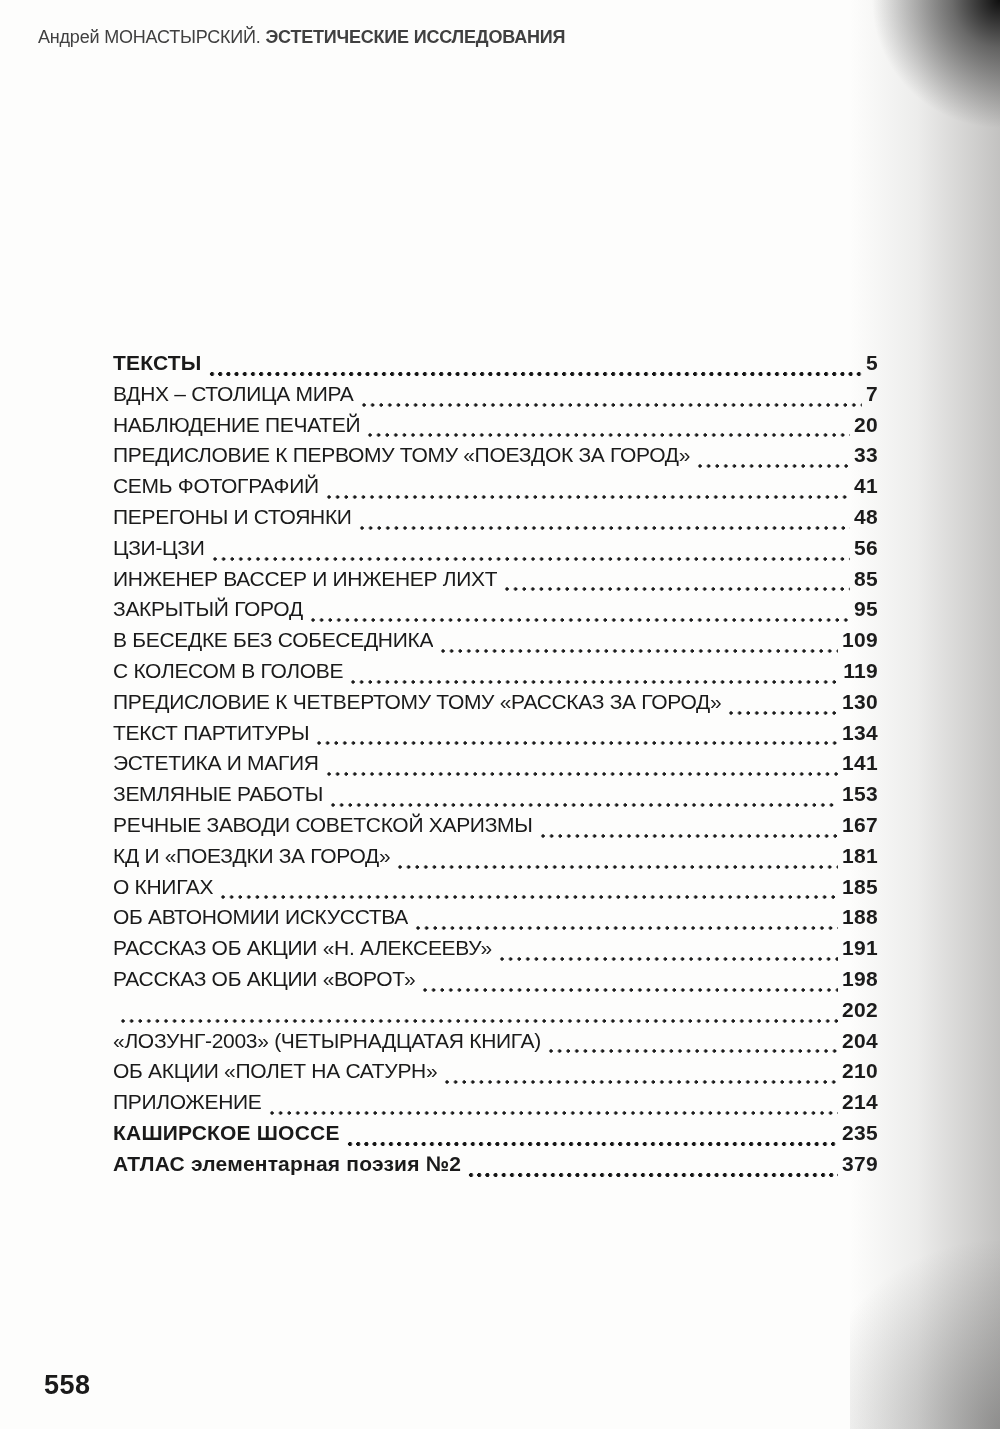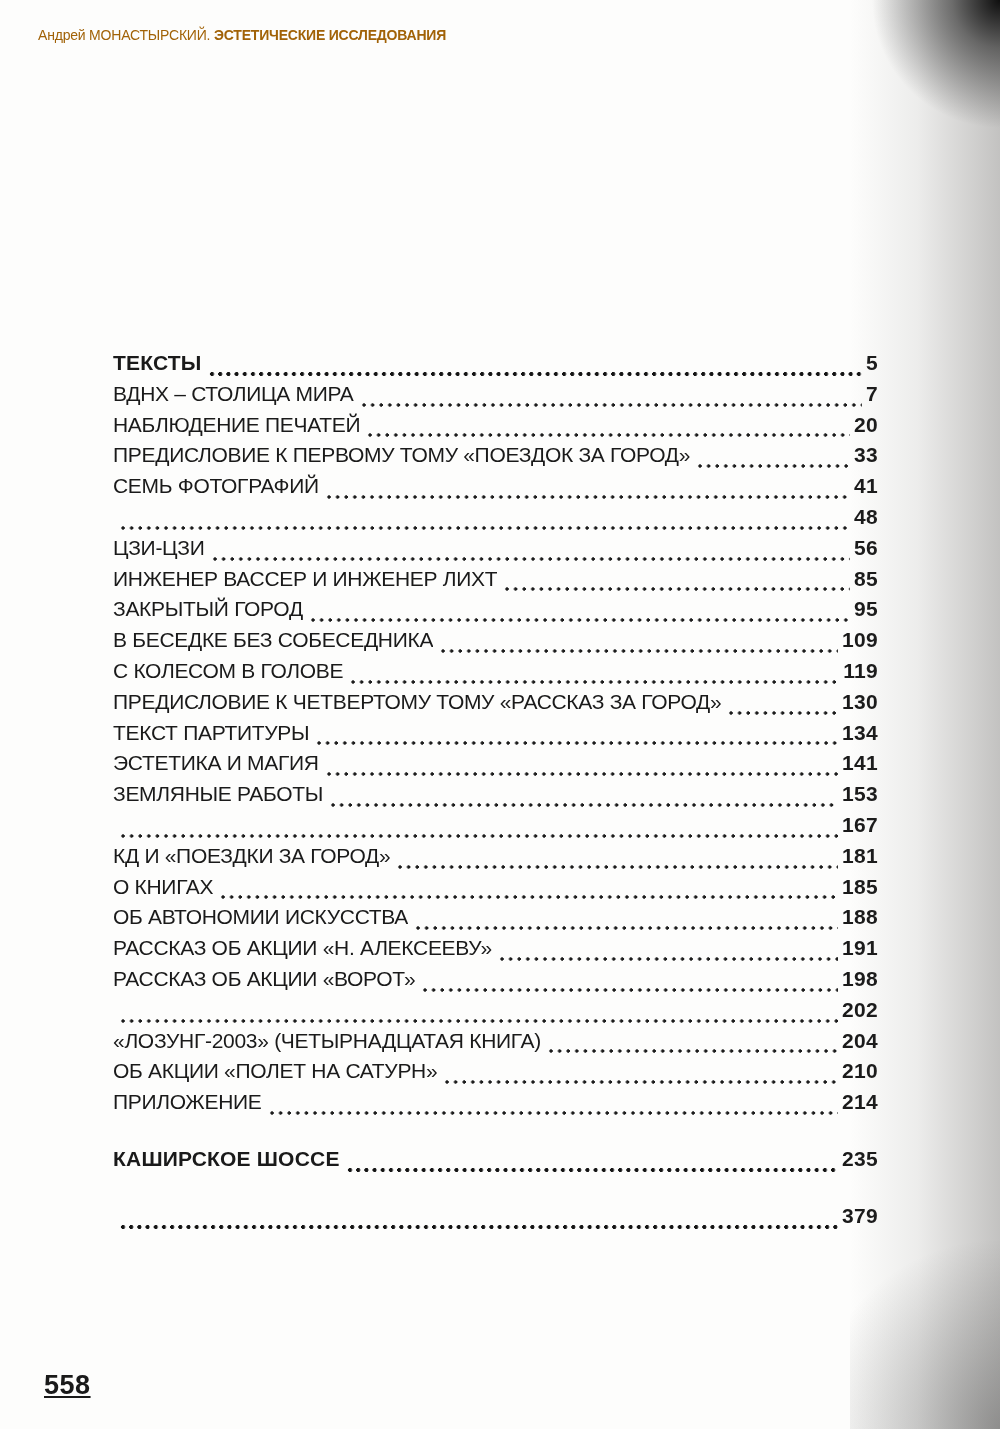--- a/index.html
+++ b/index.html
@@ -14,45 +14,45 @@
     font-family: "Liberation Sans", "DejaVu Sans", sans-serif;
     color: #1a1a1a;
     overflow: hidden;
   }
 
   
   .running-header {
     position: absolute;
     left: 38px;
     top: 27px;
-    font-size: 14px;
+    font-size: 18px;
     letter-spacing: -0.2px;
     white-space: nowrap;
-    color: #a16207;
+    color: #404040;
   }
   .running-header .book-title {
     font-weight: 700;
   }
 
   
   .toc {
     position: absolute;
     left: 113px;
     right: 122px;
     top: 351px;
   }
   .toc-row {
     display: flex;
     align-items: baseline;
     height: 30.8px;
     font-size: 21px;
     letter-spacing: -0.3px;
     white-space: nowrap;
   }
-  .toc-row.gap { margin-top: 26px; }
+  .toc-row.gap { }
   .toc-title {
     flex: 0 1 auto;
     min-width: 0;
     overflow: hidden;
   }
   .toc-row.bold .toc-title { font-weight: 700; letter-spacing: 0.2px; }
   .leader {
     flex: 1 1 0;
     min-width: 0;
     align-self: flex-end;
@@ -75,21 +75,20 @@
   }
 
   
   .folio {
     position: absolute;
     left: 44px;
     top: 1370px;
     font-size: 27px;
     font-weight: 700;
     letter-spacing: 0.5px;
-    text-decoration: underline;
   }
 
   
   .edge-shadow {
     position: absolute;
     top: 0;
     right: 0;
     width: 150px;
     height: 100%;
     pointer-events: none;
@@ -126,20 +125,21 @@
       <span class="toc-title">ПРЕДИСЛОВИЕ К ПЕРВОМУ ТОМУ «ПОЕЗДОК ЗА ГОРОД»</span>
       <span class="leader"></span>
       <span class="toc-page">33</span>
     </div>
     <div class="toc-row">
       <span class="toc-title">СЕМЬ ФОТОГРАФИЙ</span>
       <span class="leader"></span>
       <span class="toc-page">41</span>
     </div>
     <div class="toc-row">
+      <span class="toc-title">ПЕРЕГОНЫ И СТОЯНКИ</span>
       <span class="leader"></span>
       <span class="toc-page">48</span>
     </div>
     <div class="toc-row">
       <span class="toc-title">ЦЗИ-ЦЗИ</span>
       <span class="leader"></span>
       <span class="toc-page">56</span>
     </div>
     <div class="toc-row">
       <span class="toc-title">ИНЖЕНЕР ВАССЕР И ИНЖЕНЕР ЛИХТ</span>
@@ -175,20 +175,21 @@
       <span class="toc-title">ЭСТЕТИКА И МАГИЯ</span>
       <span class="leader"></span>
       <span class="toc-page">141</span>
     </div>
     <div class="toc-row">
       <span class="toc-title">ЗЕМЛЯНЫЕ РАБОТЫ</span>
       <span class="leader"></span>
       <span class="toc-page">153</span>
     </div>
     <div class="toc-row">
+      <span class="toc-title">РЕЧНЫЕ ЗАВОДИ СОВЕТСКОЙ ХАРИЗМЫ</span>
       <span class="leader"></span>
       <span class="toc-page">167</span>
     </div>
     <div class="toc-row">
       <span class="toc-title">КД И «ПОЕЗДКИ ЗА ГОРОД»</span>
       <span class="leader"></span>
       <span class="toc-page">181</span>
     </div>
     <div class="toc-row">
       <span class="toc-title">О КНИГАХ</span>
@@ -228,20 +229,21 @@
       <span class="toc-title">ПРИЛОЖЕНИЕ</span>
       <span class="leader"></span>
       <span class="toc-page">214</span>
     </div>
     <div class="toc-row bold gap">
       <span class="toc-title">КАШИРСКОЕ ШОССЕ</span>
       <span class="leader"></span>
       <span class="toc-page">235</span>
     </div>
     <div class="toc-row bold gap">
+      <span class="toc-title">АТЛАС элементарная поэзия №2</span>
       <span class="leader"></span>
       <span class="toc-page">379</span>
     </div>
   </div>
 
 <div class="folio">558</div>
 
 <div class="edge-shadow"></div>
 
 </body></html>

